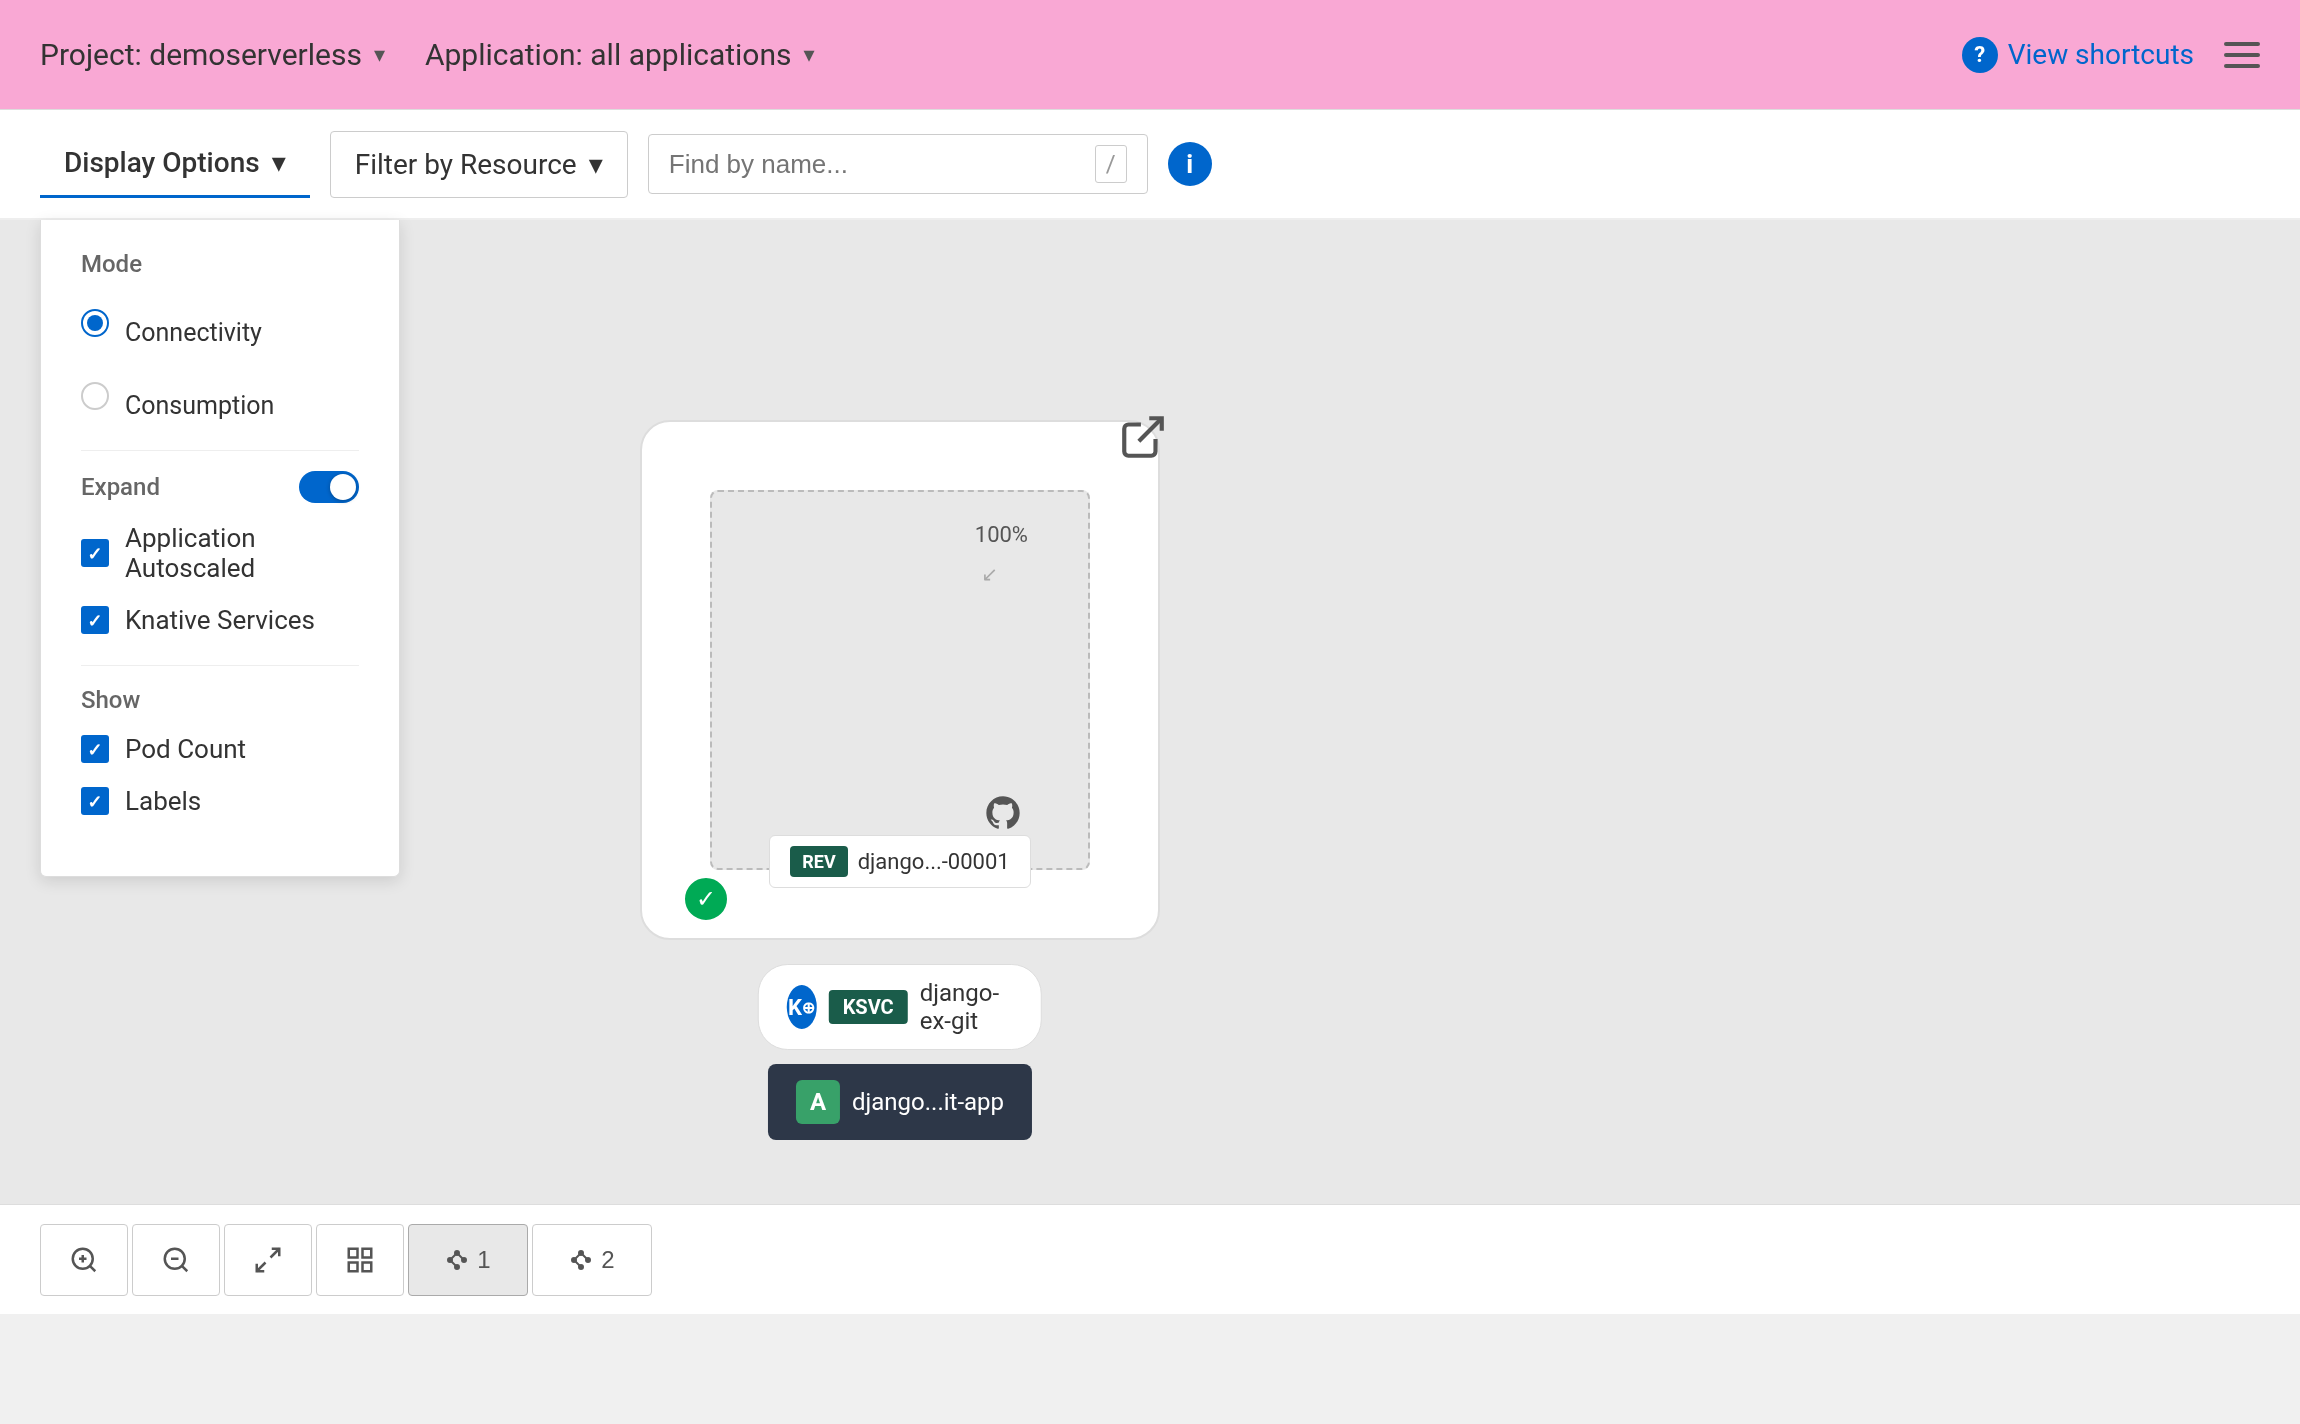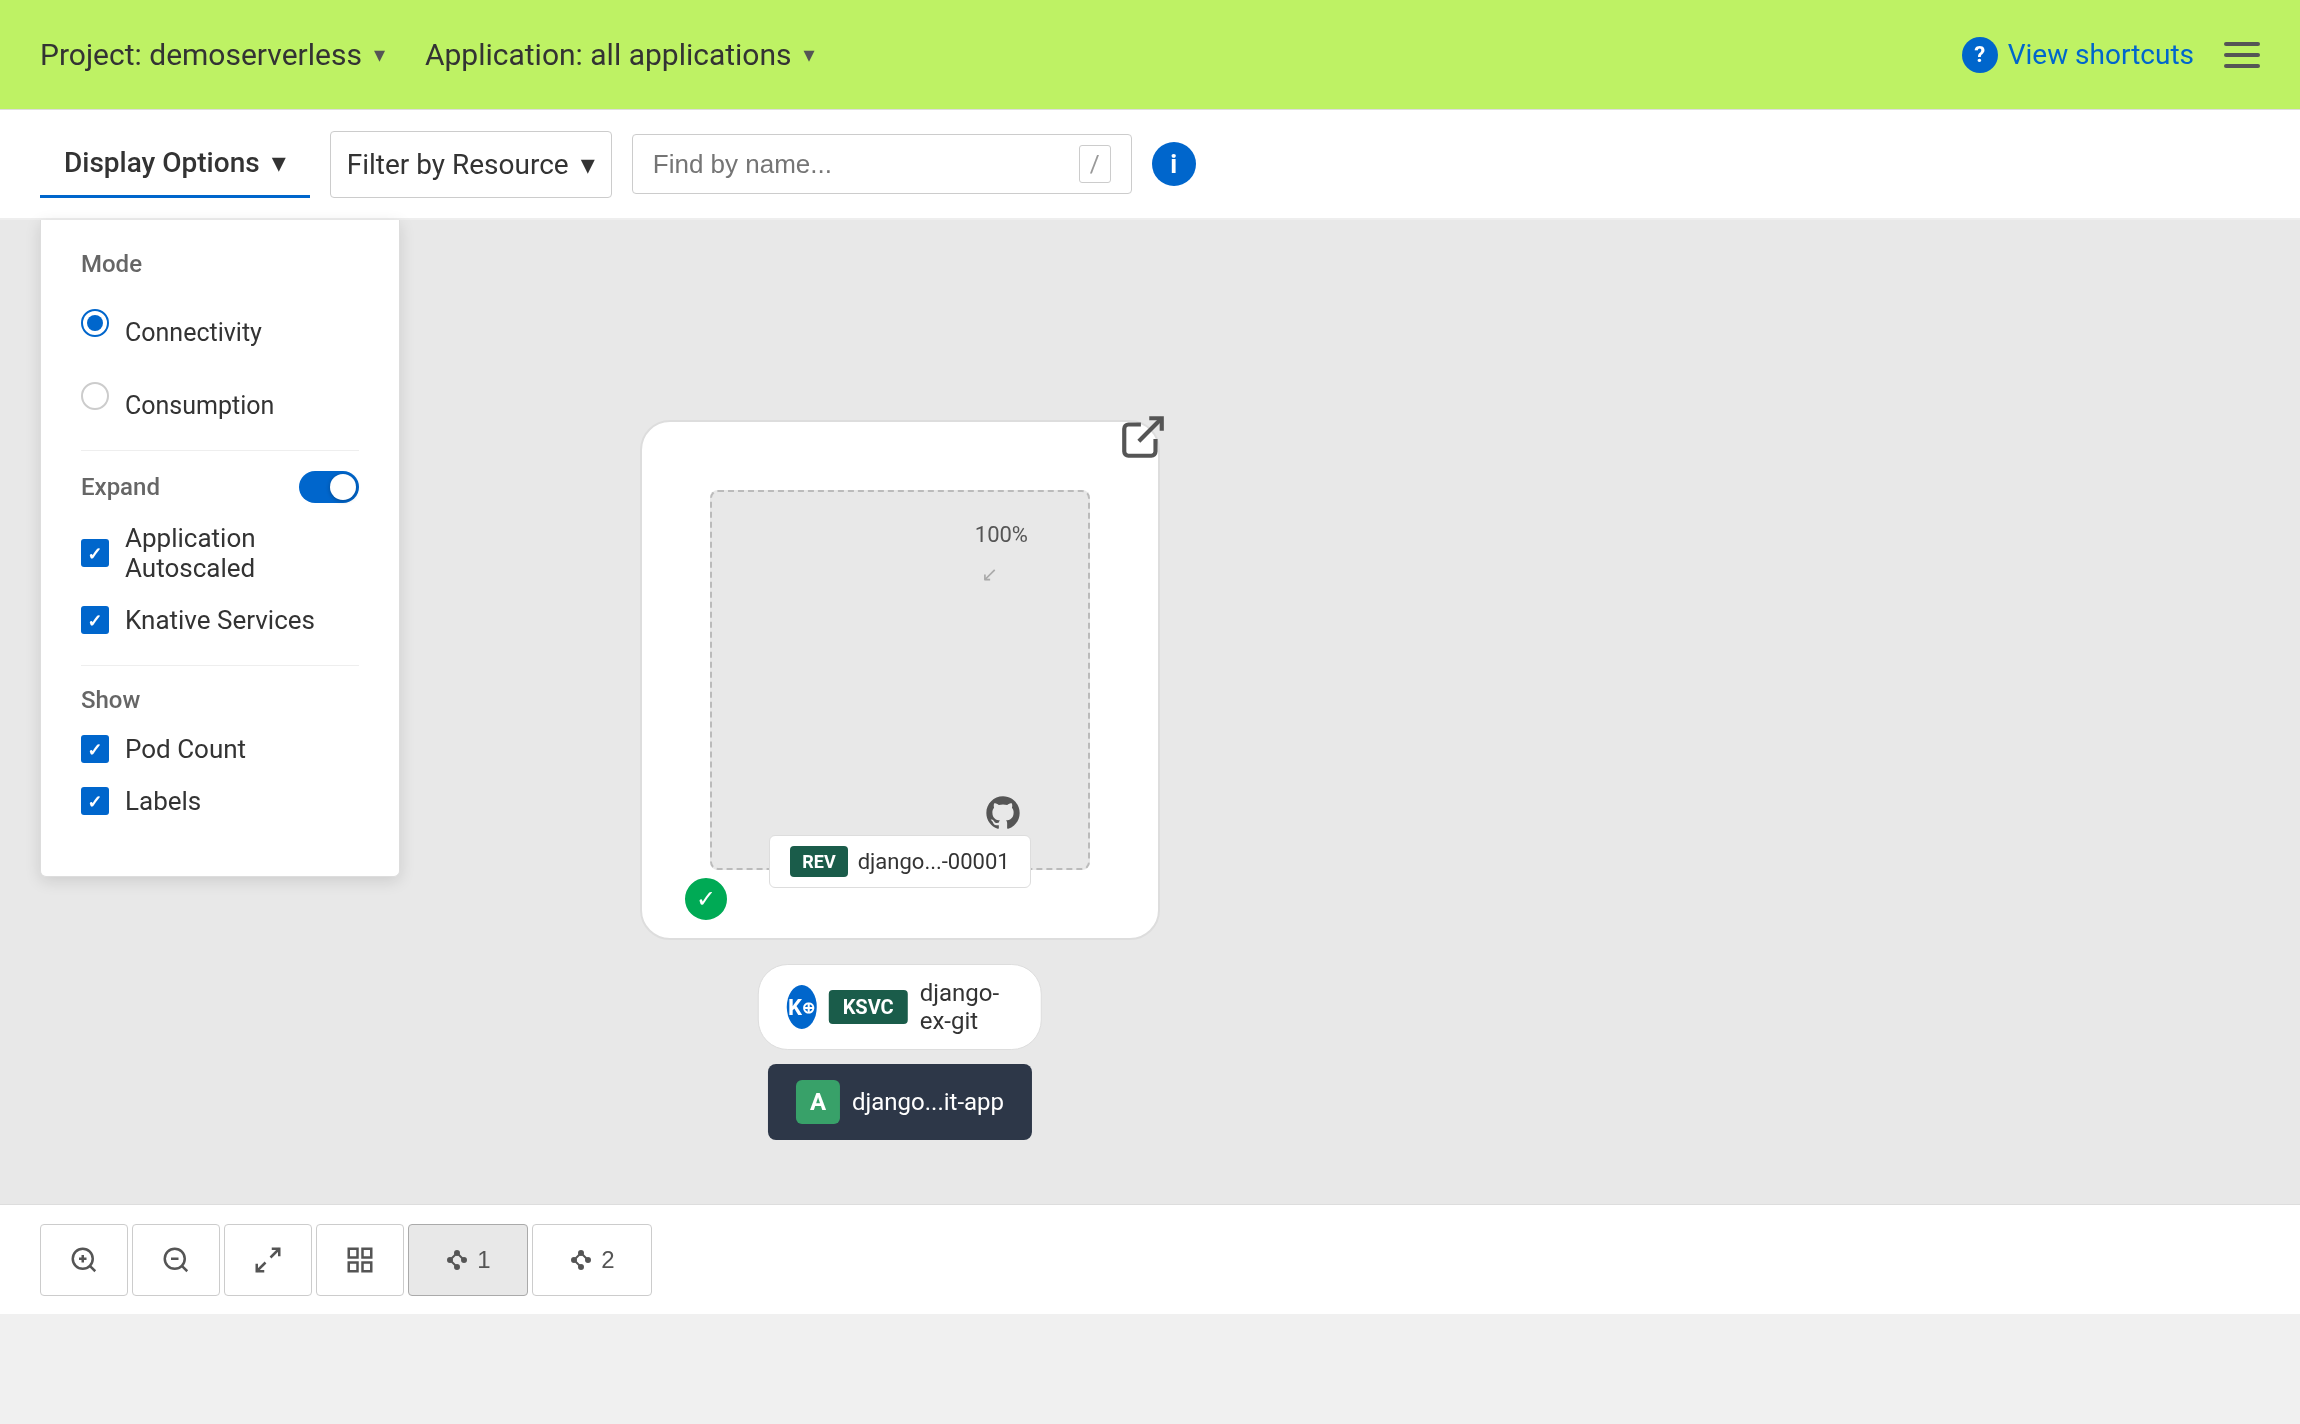--- a/index.html
+++ b/index.html
@@ -7,21 +7,21 @@
       font-family: -apple-system, BlinkMacSystemFont, 'Segoe UI', Roboto, sans-serif;
       background: #f0f0f0;
       width: 2300px;
       height: 1424px;
       overflow: hidden;
       position: relative;
     }
 
     
     .top-bar {
-      background: #bef264;
+      background: #f9a8d4;
       height: 110px;
       display: flex;
       align-items: center;
       padding: 0 40px;
       border-bottom: 1px solid #ddd;
       position: relative;
       z-index: 100;
     }
     .top-bar-left {
       display: flex;
@@ -106,21 +106,21 @@
       font-size: 28px;
       color: #333;
       cursor: pointer;
       border-bottom: 3px solid #0066cc;
       font-weight: 500;
     }
     .filter-btn {
       display: flex;
       align-items: center;
       gap: 12px;
-      padding: 16px 16px;
+      padding: 16px 24px;
       font-size: 28px;
       color: #333;
       cursor: pointer;
       border: 1px solid #ccc;
       border-radius: 4px;
     }
     .search-bar {
       display: flex;
       align-items: center;
       border: 1px solid #ccc;

